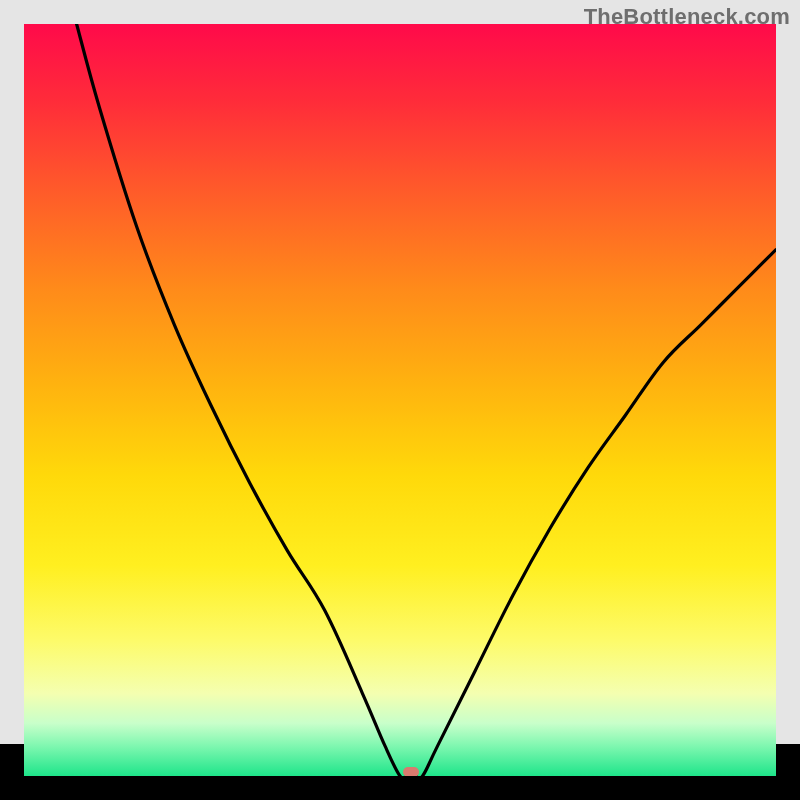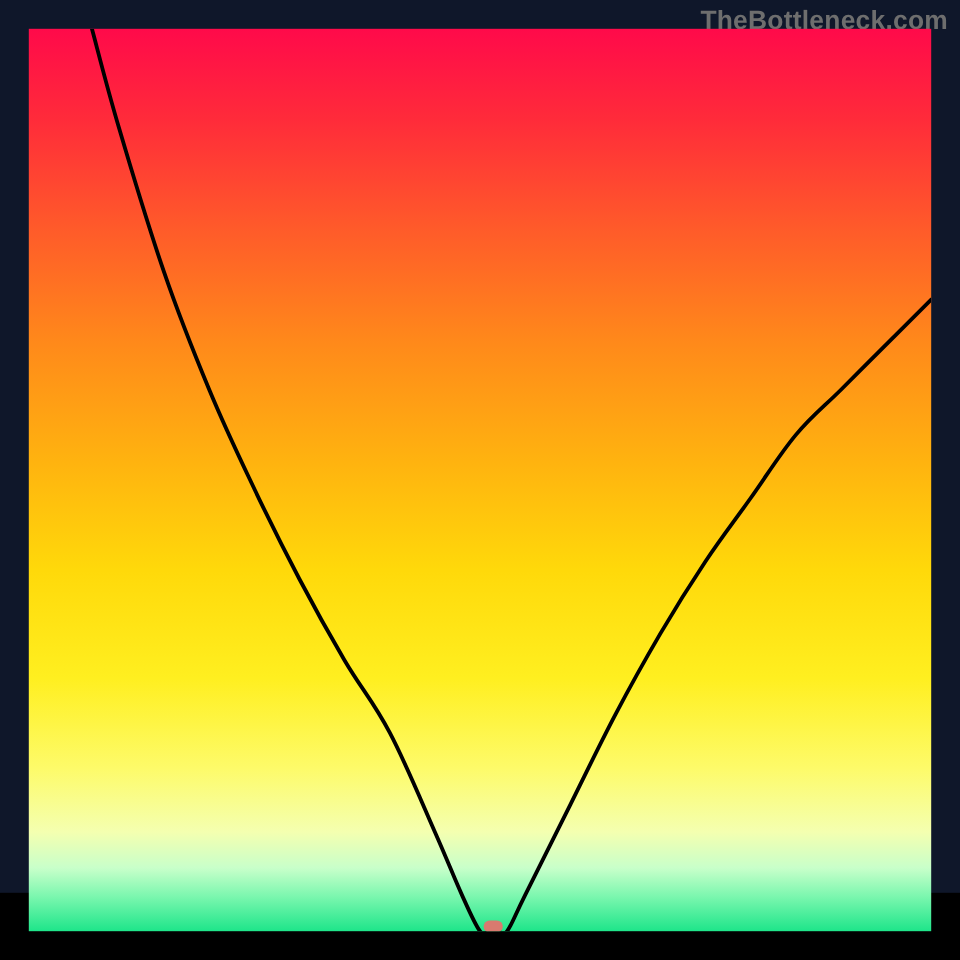--- a/index.html
+++ b/index.html
@@ -1,21 +1,21 @@
 <!DOCTYPE html>
 <html><head>
 <meta charset="utf-8">
 <style>
   * { margin: 0; padding: 0; box-sizing: border-box; }
   html, body { width: 800px; height: 800px; overflow: hidden; background: #000; }
   .stage {
     position: relative;
     width: 800px;
     height: 744px;
-    background: #0f172a;
+    background: #e5e5e5;
   }
   .plot-area {
     position: absolute;
     left: 24px;
     top: 24px;
     width: 752px;
     height: 752px;
     background: linear-gradient(to bottom,
       #ff0a4a 0%,
       #ff2b3a 10%,

